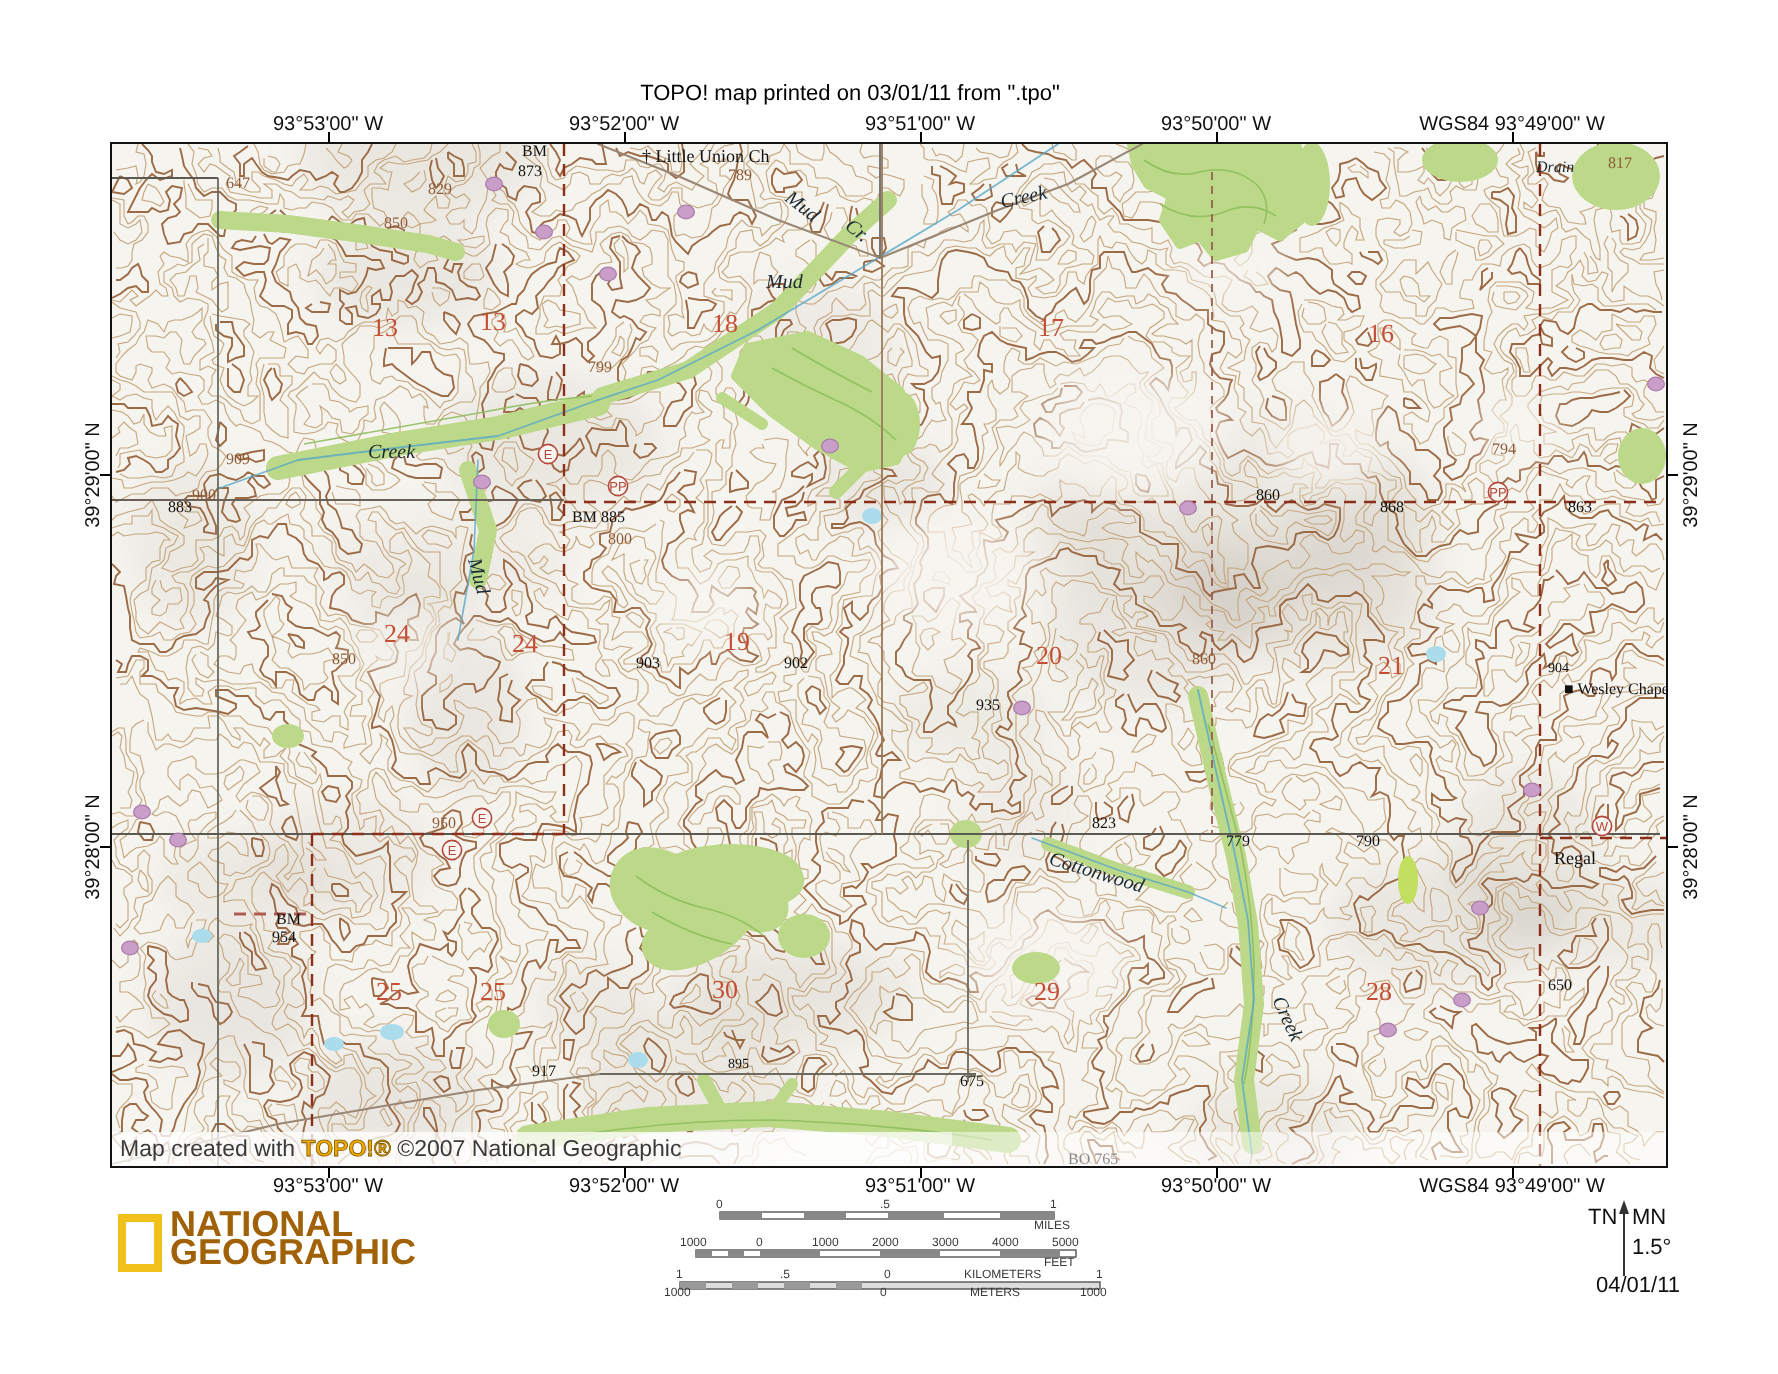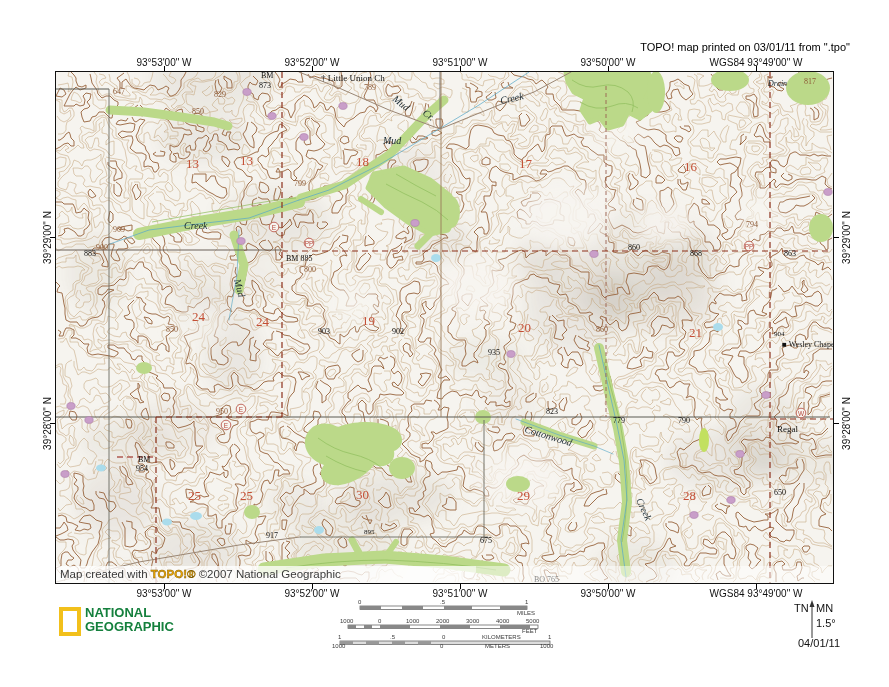--- a/index.html
+++ b/index.html
@@ -1,20 +1,20 @@
 <!DOCTYPE html>
 <html><head><meta charset="utf-8">
 <style>
 html,body{margin:0;padding:0;background:#fff;}
 body{width:889px;height:687px;position:relative;overflow:hidden;font-family:"Liberation Sans",sans-serif;}
 .abs{position:absolute;}
 </style></head>
 <body>
 
-<div class="abs" style="left:0;top:41px;width:850px;text-align:right;font-size:11px;color:#000">TOPO! map printed on 03/01/11 from ".tpo"</div>
+<div class="abs" style="left:0;top:41px;width:850px;text-align:center;font-size:11px;color:#000">TOPO! map printed on 03/01/11 from ".tpo"</div>
 
 <div style="position:absolute;left:94px;top:57px;width:140px;text-align:center;font-size:10px;color:#111">93°53'00" W</div>
 
 <div style="position:absolute;left:242px;top:57px;width:140px;text-align:center;font-size:10px;color:#111">93°52'00" W</div>
 
 <div style="position:absolute;left:390px;top:57px;width:140px;text-align:center;font-size:10px;color:#111">93°51'00" W</div>
 
 <div style="position:absolute;left:538px;top:57px;width:140px;text-align:center;font-size:10px;color:#111">93°50'00" W</div>
 
 <div style="position:absolute;left:686px;top:57px;width:140px;text-align:center;font-size:10px;color:#111">WGS84 93°49'00" W</div>
@@ -891,21 +891,21 @@
 </g>
 
 <rect x="0" y="494" width="777" height="17" fill="#ffffff" opacity="0.5"></rect>
 <rect x="0" y="494" width="420" height="17" fill="#ffffff" opacity="0.55"></rect>
 
 <text x="4" y="506" font-size="11.5" fill="#3a3a3a" font-family="Liberation Sans, sans-serif">Map created with <tspan fill="#f0a800" font-weight="bold" stroke="#7a5800" stroke-width="0.4">TOPO!®</tspan> ©2007 National Geographic</text>
 </svg>
 
 <div class="abs" style="left:59px;top:607px;width:14px;height:21px;border:4px solid #f2c01b"></div>
 
-<div class="abs" style="left:85px;top:606px;font-size:13px;line-height:13.5px;font-weight:bold;color:#15803d;letter-spacing:0px">NATIONAL<br>GEOGRAPHIC</div>
+<div class="abs" style="left:85px;top:606px;font-size:18px;line-height:13.5px;font-weight:bold;color:#a16207;letter-spacing:0px">NATIONAL<br>GEOGRAPHIC</div>
 
 <svg class="abs" style="left:330px;top:595px" width="240" height="60" viewBox="0 0 240 60">
 <g font-size="6" fill="#3a3a3a" font-family="Liberation Sans, sans-serif">
 
 <g>
 <text x="28" y="9">0</text>
         <text x="110" y="9">.5</text>
         <text x="195" y="9">1</text>
 <rect x="30" y="11" width="167" height="3.5" fill="#fff" stroke="#555" stroke-width="0.7"></rect>
 <rect x="30" y="11" width="21" height="3.5" fill="#888"></rect>

